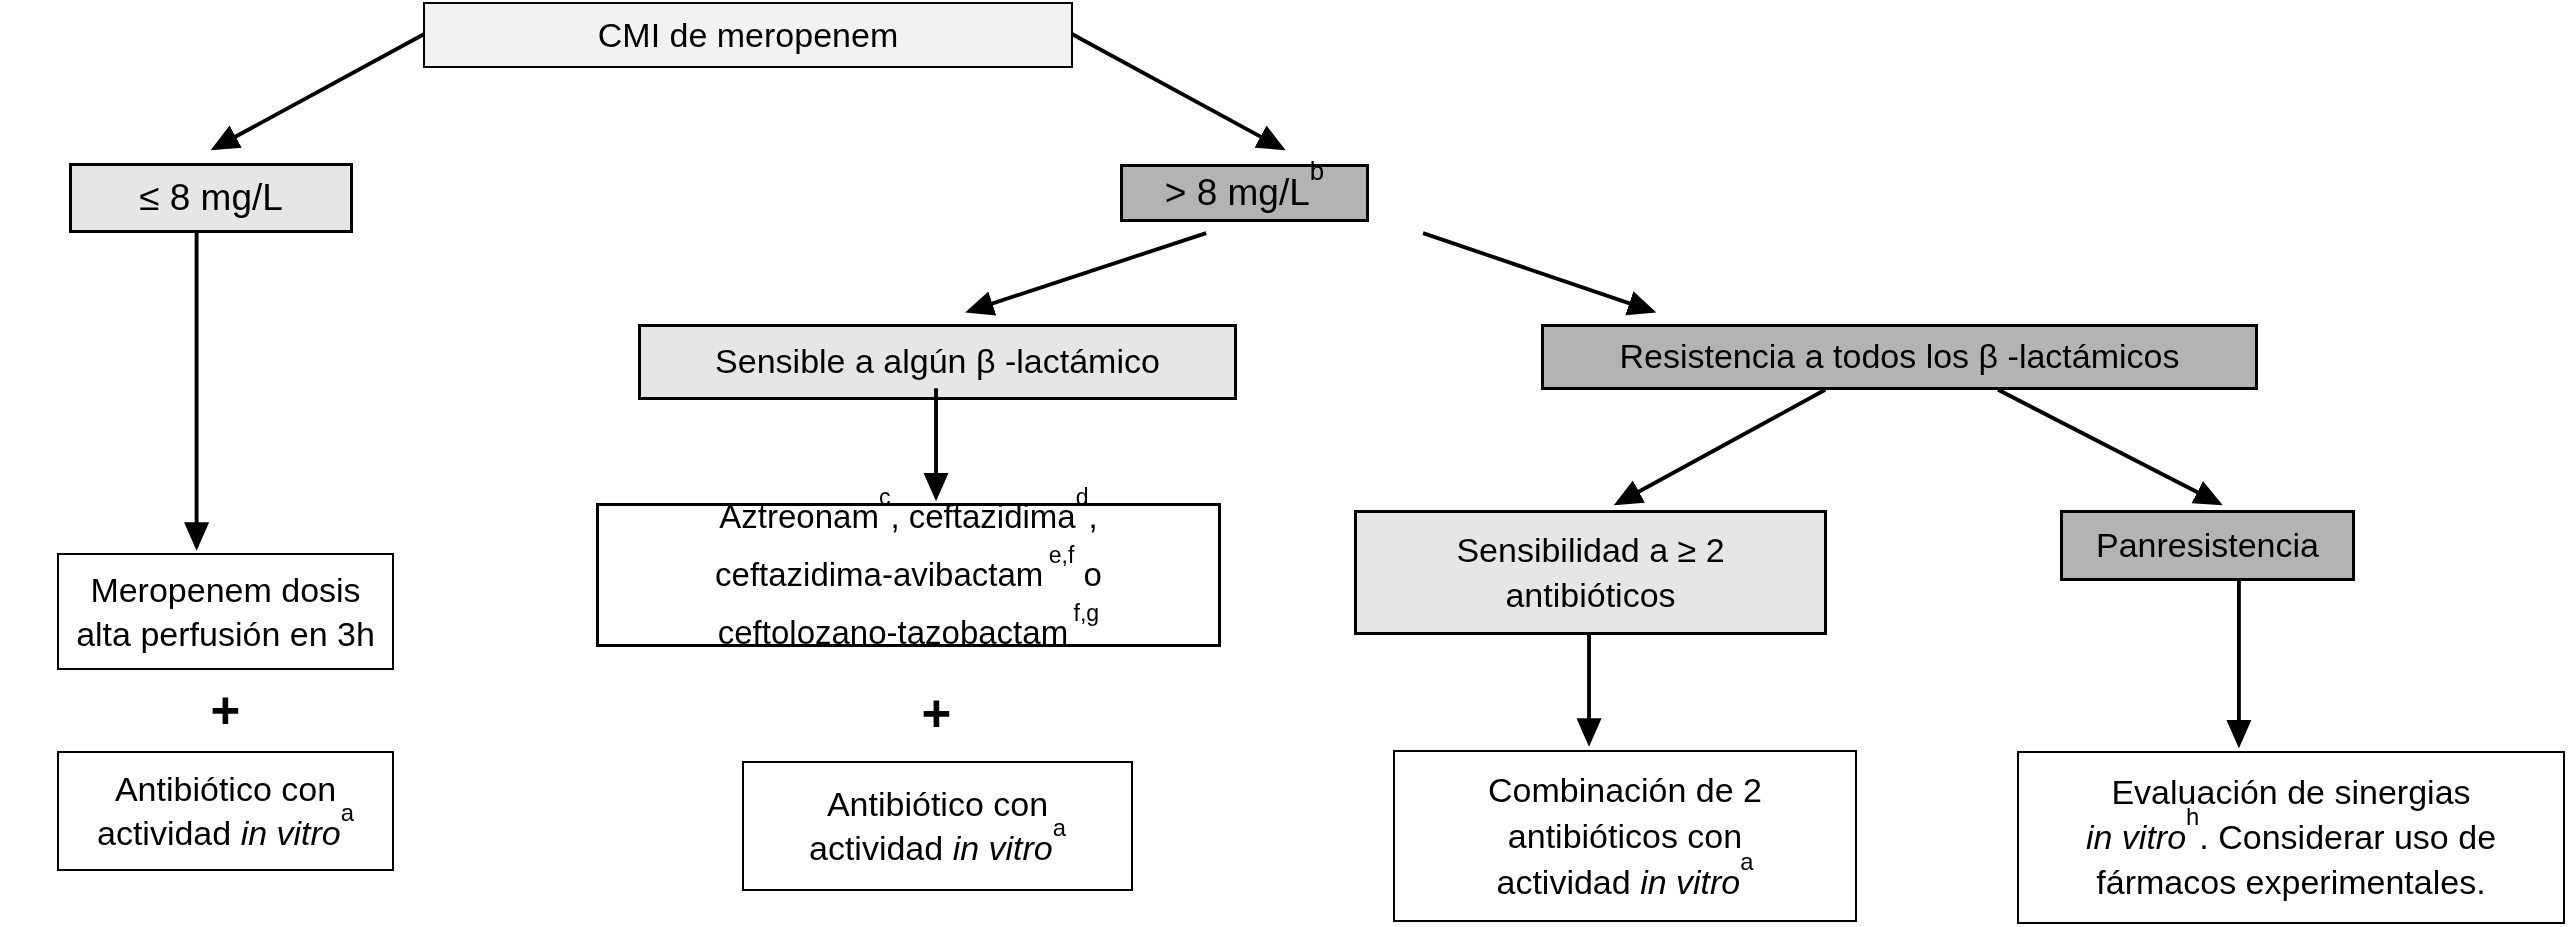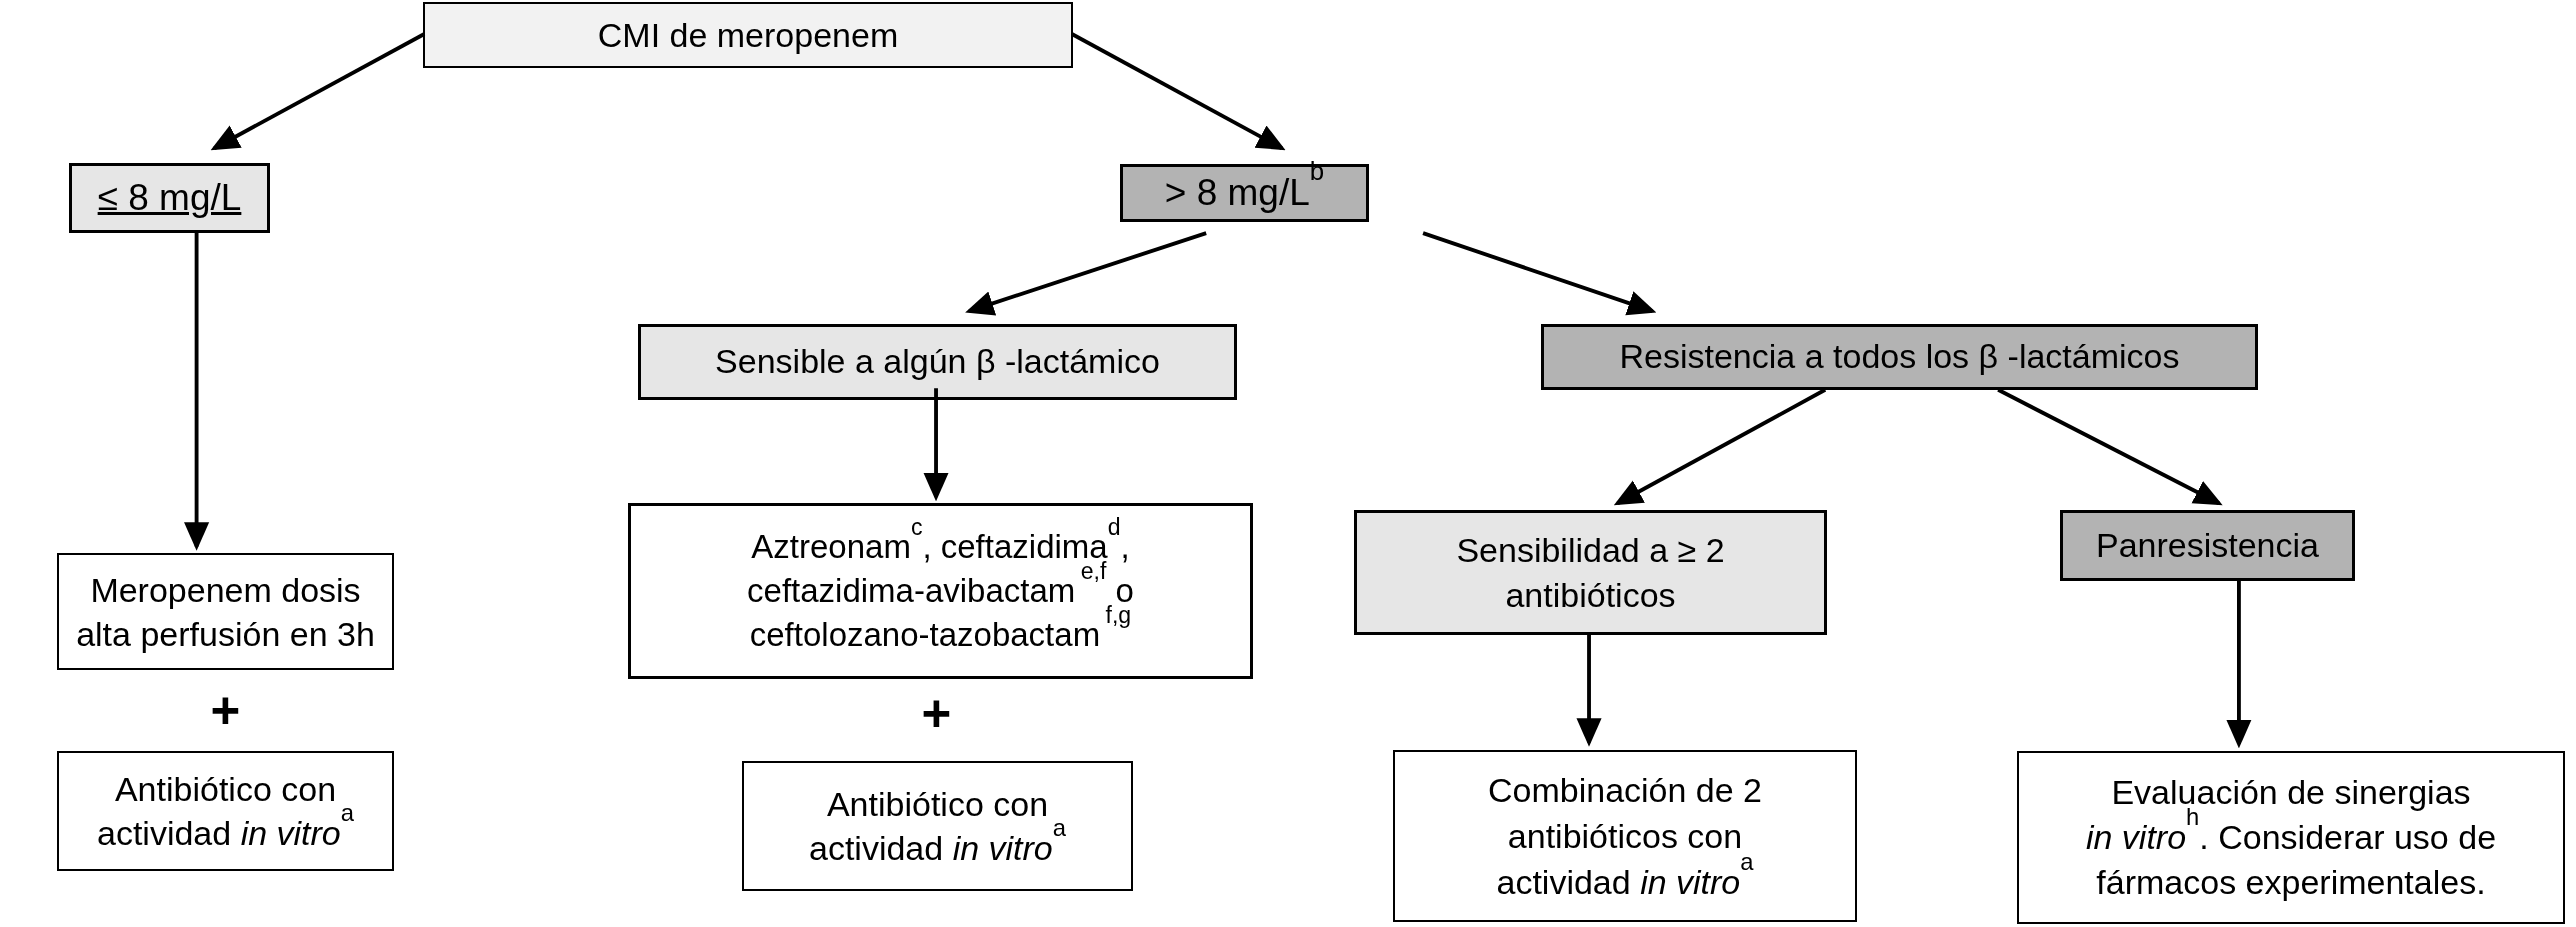--- a/index.html
+++ b/index.html
@@ -79,37 +79,37 @@
     <line x1="2364" y1="505" x2="2095" y2="652" stroke="#000" stroke-width="5" marker-end="url(#ah)"></line>
     <line x1="2588" y1="505" x2="2874" y2="652" stroke="#000" stroke-width="5" marker-end="url(#ah)"></line>
     <line x1="2058" y1="821" x2="2058" y2="962" stroke="#000" stroke-width="5" marker-end="url(#ah)"></line>
     <line x1="2900" y1="750" x2="2900" y2="964" stroke="#000" stroke-width="5" marker-end="url(#ah)"></line>
   </svg>
 
   <div class="node b3 fill-top fs44" style="left:423px; top:2.3px; width:650px; height:66px;align-items:center;">
     <span>CMI de meropenem</span>
   </div>
 
-  <div class="node b4 fill-light fs48" style="left:69px; top:163px; width:201px; height:70px;text-decoration:underline;">
+  <div class="node b4 fill-light fs48" style="left:69px; top:163px; width:284px; height:70px;">
     <span>≤ 8 mg/L</span>
   </div>
 
   <div class="node b4 fill-dark fs48" style="left:1120px; top:164px; width:249px; height:58px;">
     <span><span>&gt; 8 mg/L</span><sup class="sp">b</sup></span>
   </div>
 
   <div class="node b4 fill-light fs44" style="left:638px; top:324px; width:599px; height:76px;">
     <span>Sensible a algún β -lactámico</span>
   </div>
 
   <div class="node b4 fill-dark fs44" style="left:1541px; top:324px; width:717px; height:66px;">
     <span>Resistencia a todos los β -lactámicos</span>
   </div>
 
-  <div class="node b4 fill-white fs43" style="left:628px; top:503px; width:625px; height:176px; line-height:44px;">
+  <div class="node b4 fill-white fs43" style="left:596px; top:503px; width:625px; height:144px; line-height:44px;gap:14px;">
     <span><span>Aztreonam</span><sup class="sp">c</sup><span>, ceftazidima</span><sup class="sp">d</sup><span>,</span></span>
     <span><span>ceftazidima-avibactam</span><sup class="sp gap">e,f</sup><span> o</span></span>
     <span><span>ceftolozano-tazobactam</span><sup class="sp gap">f,g</sup></span>
   </div>
 
   <div class="node b4 fill-light fs44" style="left:1354px; top:510px; width:473px; height:125px; line-height:45px;">
     <span>Sensibilidad a ≥ 2</span>
     <span>antibióticos</span>
   </div>
 

